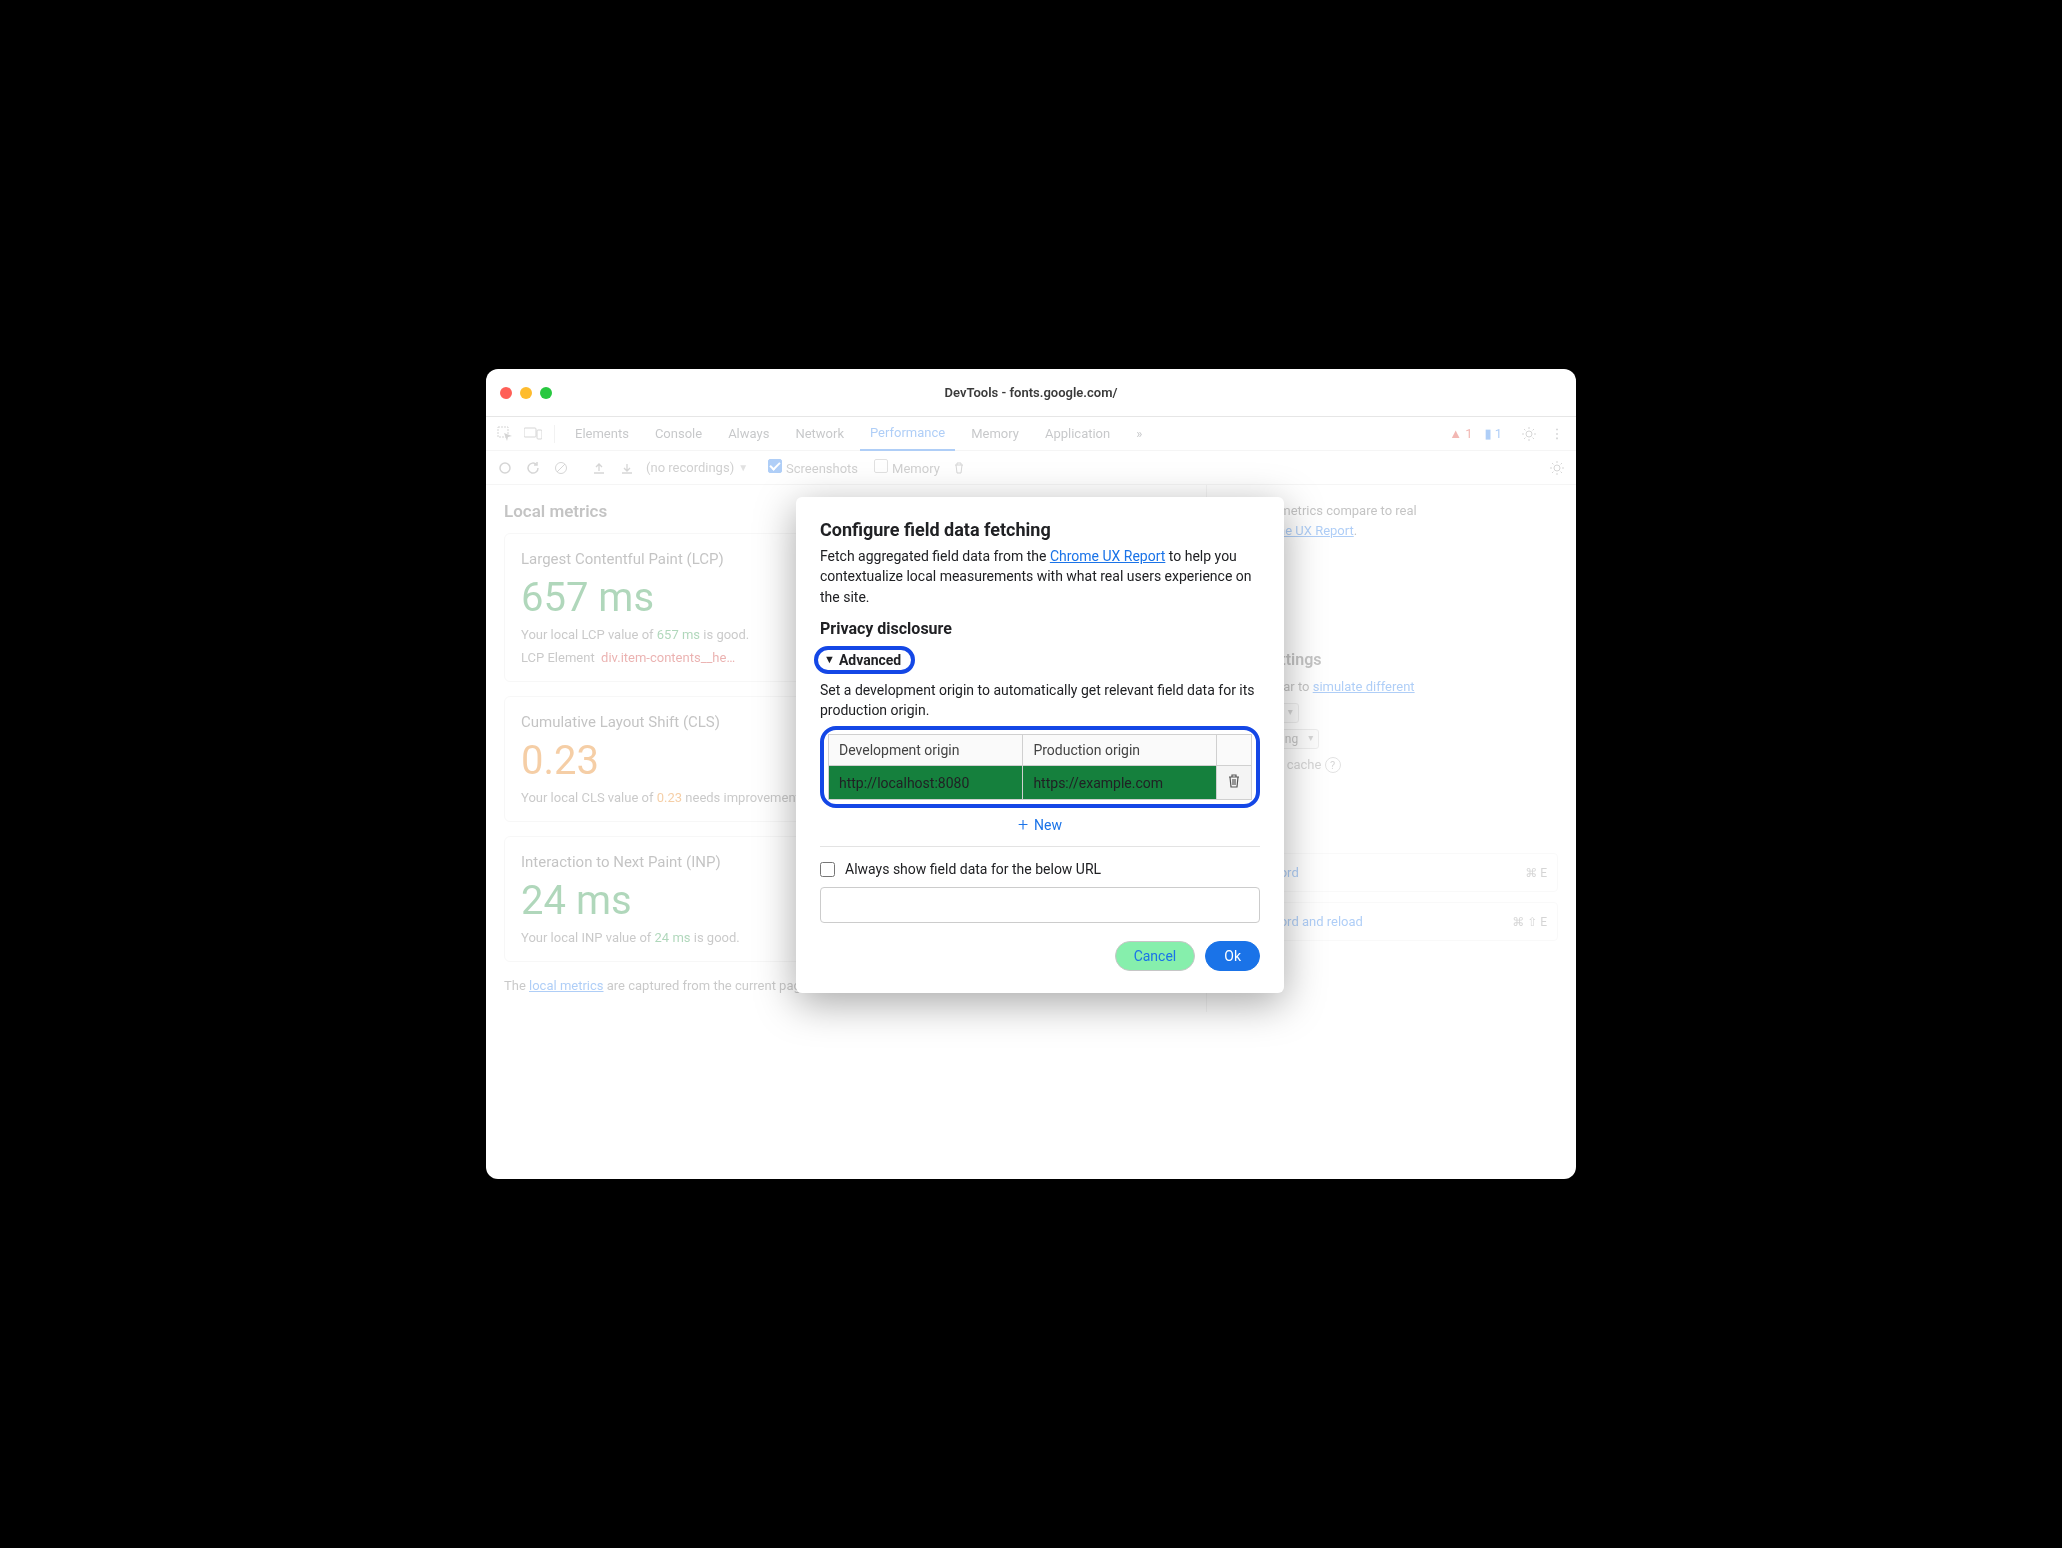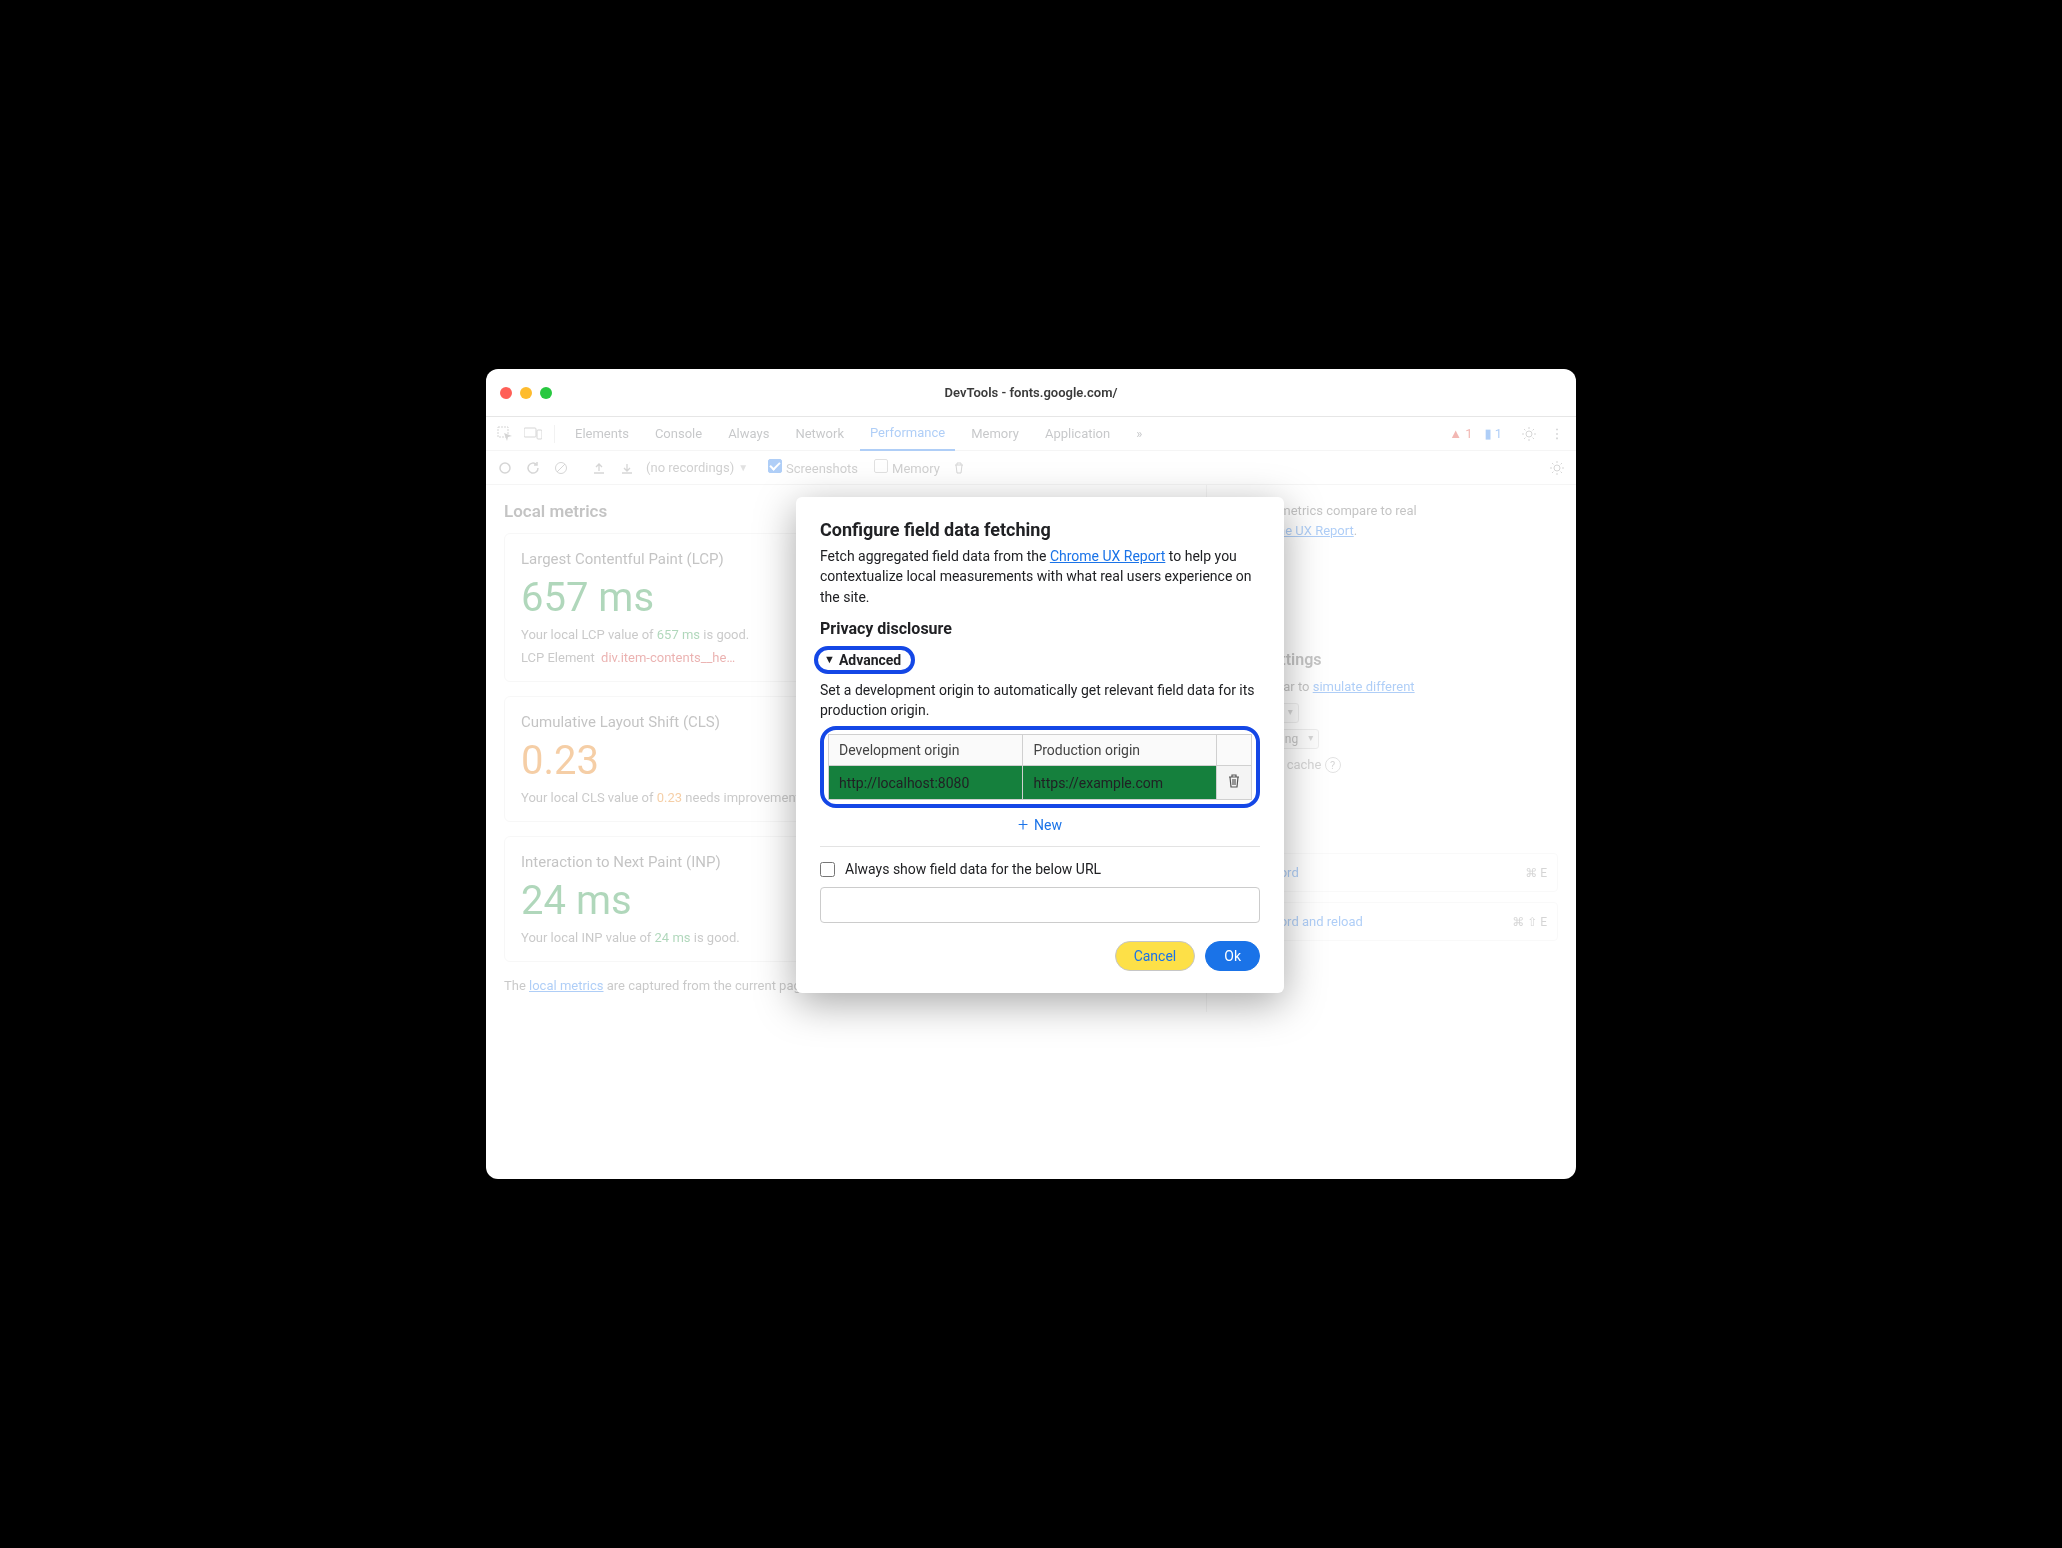--- a/index.html
+++ b/index.html
@@ -159,21 +159,21 @@
   .always-row { display:flex; align-items:center; gap:10px; margin-bottom:10px;}
   .always-row input[type=checkbox]{ width:15px; height:15px;}
   .url-input {
     width:100%; height:36px; border:1px solid #ccc; border-radius:4px;
     margin-bottom:18px; padding:0 8px;
   }
   .dlg-buttons { display:flex; justify-content:flex-end; gap:10px;}
   .btn {
     height:30px; padding:0 18px; border-radius:15px; font-size:14px;
     display:flex; align-items:center; cursor:pointer; border:1px solid #c6c6c6;
-    background:#fde047; color:#1a73e8;
+    background:#86efac; color:#1a73e8;
   }
   .btn.primary { background:#1a73e8; color:#fff; border-color:#1a73e8;}
   .qmark { display:inline-flex; width:16px; height:16px; border:1px solid #aaa; border-radius:50%; align-items:center; justify-content:center; font-size:11px; color:#888;}
 </style>
 </head>
 <body>
 
 <div class="stage">
   <div class="window">
 

